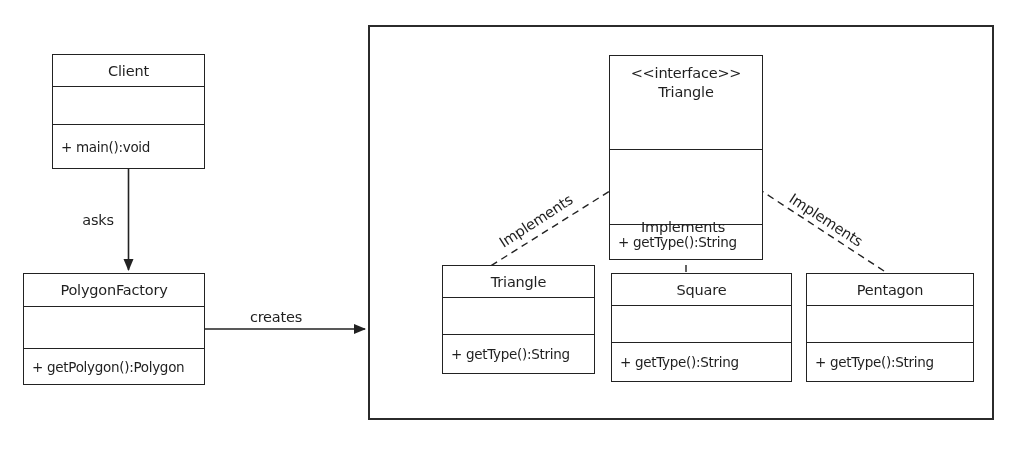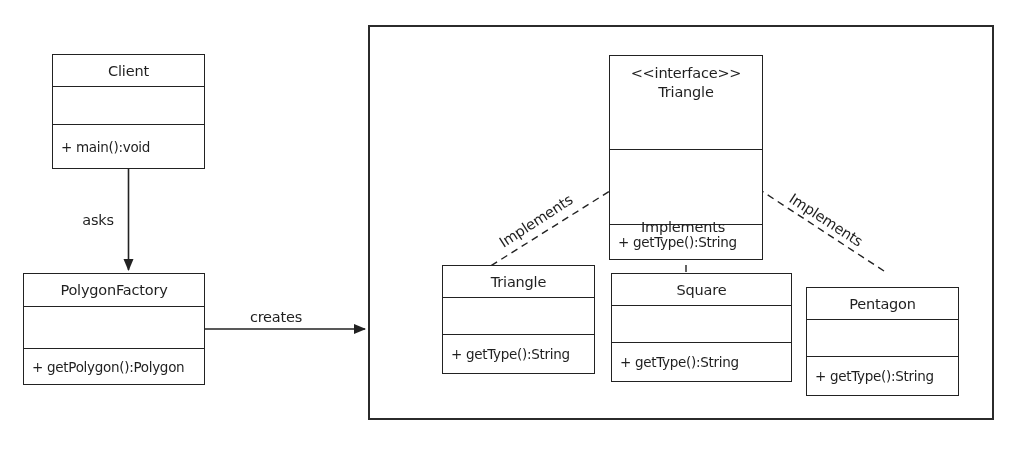--- a/index.html
+++ b/index.html
@@ -131,21 +131,21 @@
     <div class="sec attrs" style="height:37px"></div>
     <div class="sec methods" style="height:39px">+ getType():String</div>
   </div>
 
   <div class="uml-class" style="left:611px; top:273px; width:181px;">
     <div class="sec title" style="height:31px">Square</div>
     <div class="sec attrs" style="height:37px"></div>
     <div class="sec methods" style="height:39px">+ getType():String</div>
   </div>
 
-  <div class="uml-class" style="left:806px; top:287px; width:153px;">
+  <div class="uml-class" style="left:806px; top:273px; width:168px;">
     <div class="sec title" style="height:31px">Pentagon</div>
     <div class="sec attrs" style="height:37px"></div>
     <div class="sec methods" style="height:39px">+ getType():String</div>
   </div>
 
   <div class="edge-label" style="left:76px; top:212px; width:44px;">asks</div>
 
   <div class="edge-label" style="left:240px; top:309px; width:72px;text-align:center;">creates</div>
 
   <div class="edge-label" style="left:486px; top:213px; width:100px; transform:rotate(-33deg);">Implements</div>

